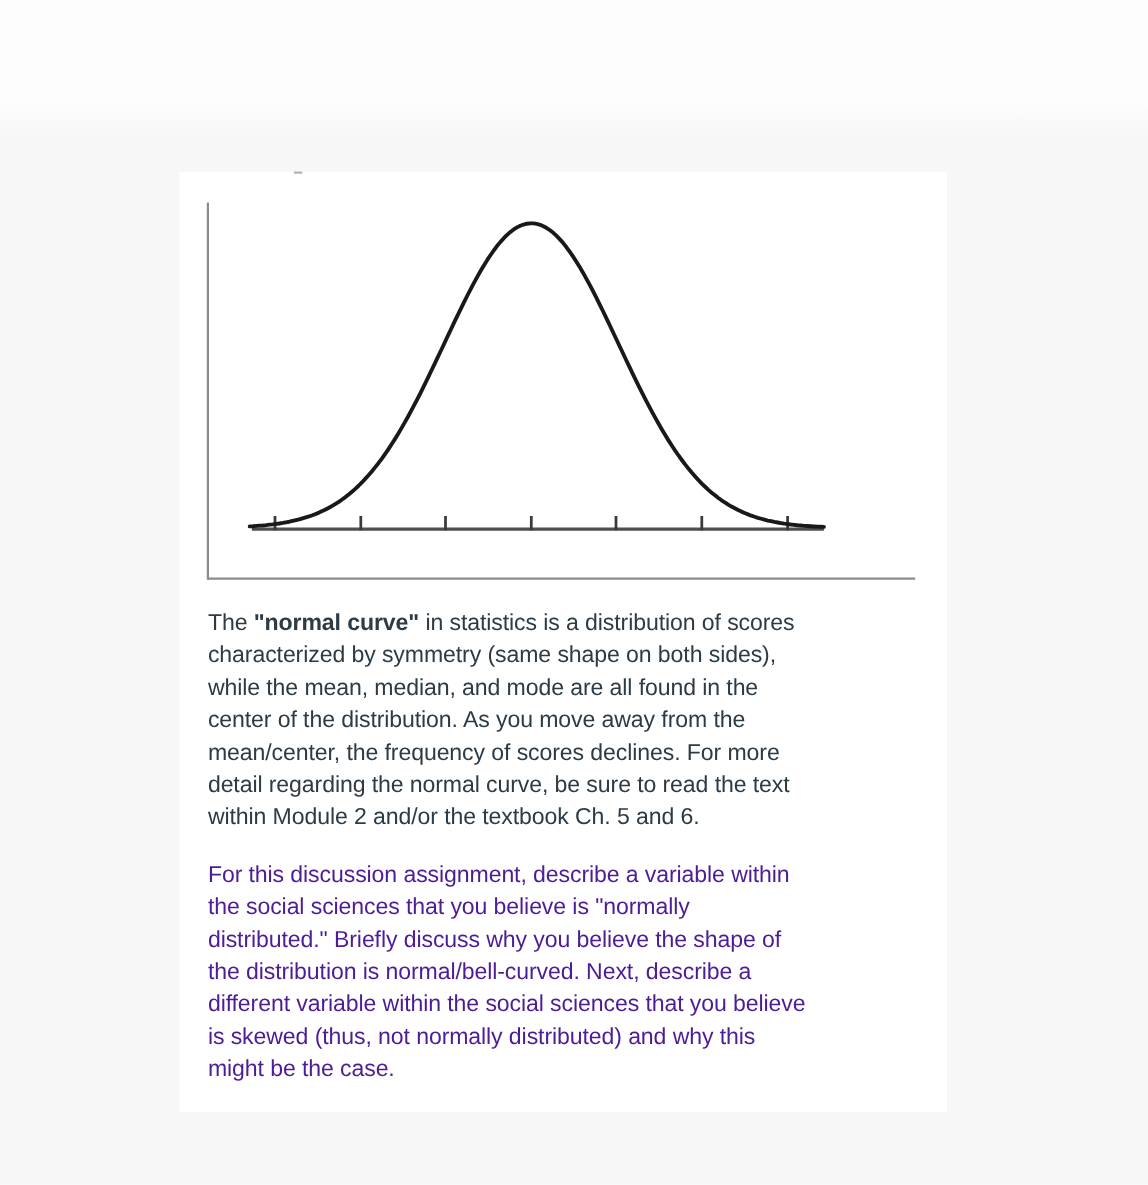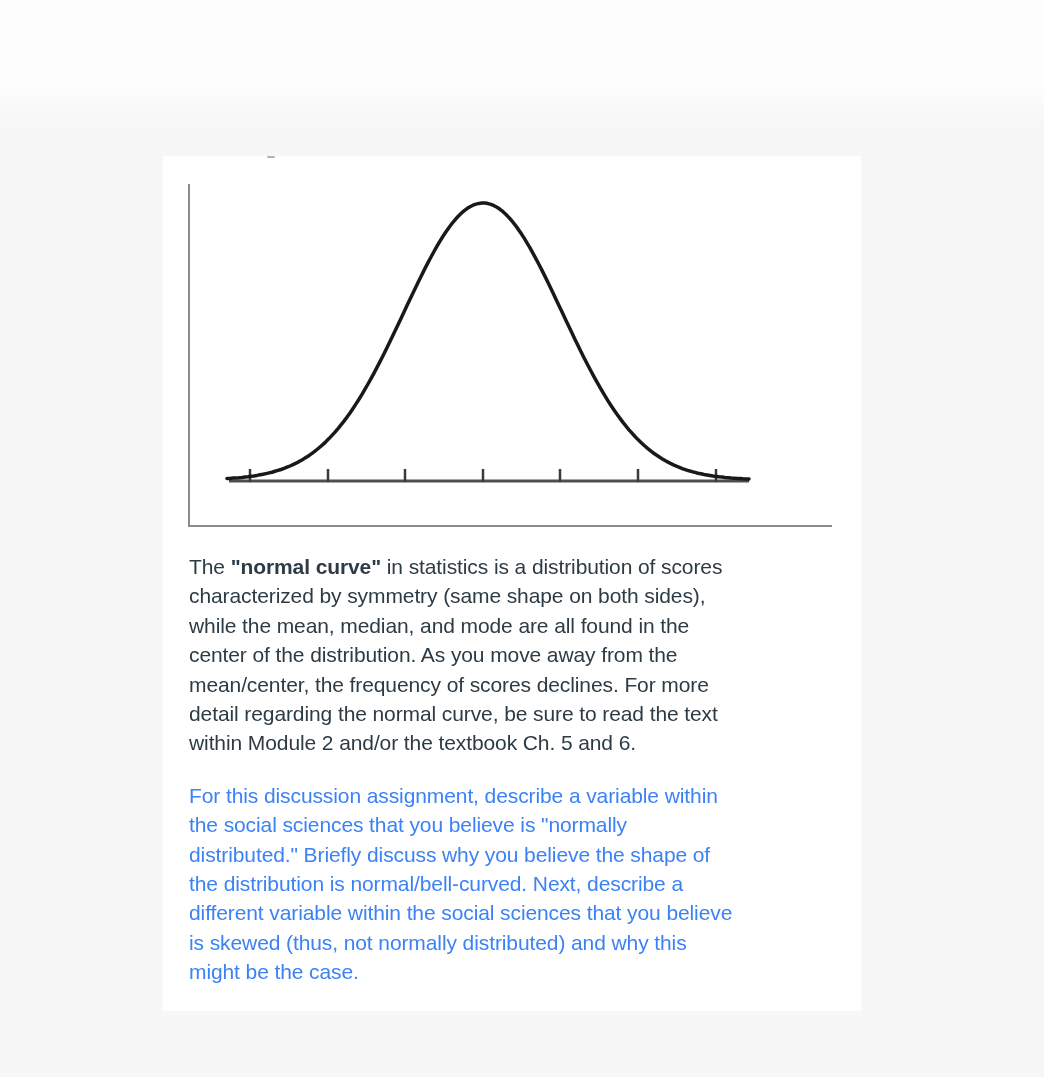--- a/index.html
+++ b/index.html
@@ -83,21 +83,21 @@
   </div>
 
   <div class="textblock">
     <p class="para" style="color: rgb(45, 59, 69);"><span>The </span><strong>"normal curve"</strong><span> in statistics is a distribution of scores
 characterized by symmetry (same shape on both sides),
 while the mean, median, and mode are all found in the
 center of the distribution. As you move away from the
 mean/center, the frequency of scores declines. For more
 detail regarding the normal curve, be sure to read the text
 within Module 2 and/or the textbook Ch. 5 and 6.</span></p>
-    <p class="para" style="color: #3b82f6;">For this discussion assignment, describe a variable within
+    <p class="para" style="color: #4c1d95;">For this discussion assignment, describe a variable within
 the social sciences that you believe is "normally
 distributed." Briefly discuss why you believe the shape of
 the distribution is normal/bell-curved. Next, describe a
 different variable within the social sciences that you believe
 is skewed (thus, not normally distributed) and why this
 might be the case.</p>
   </div>
 
 </div>
 

